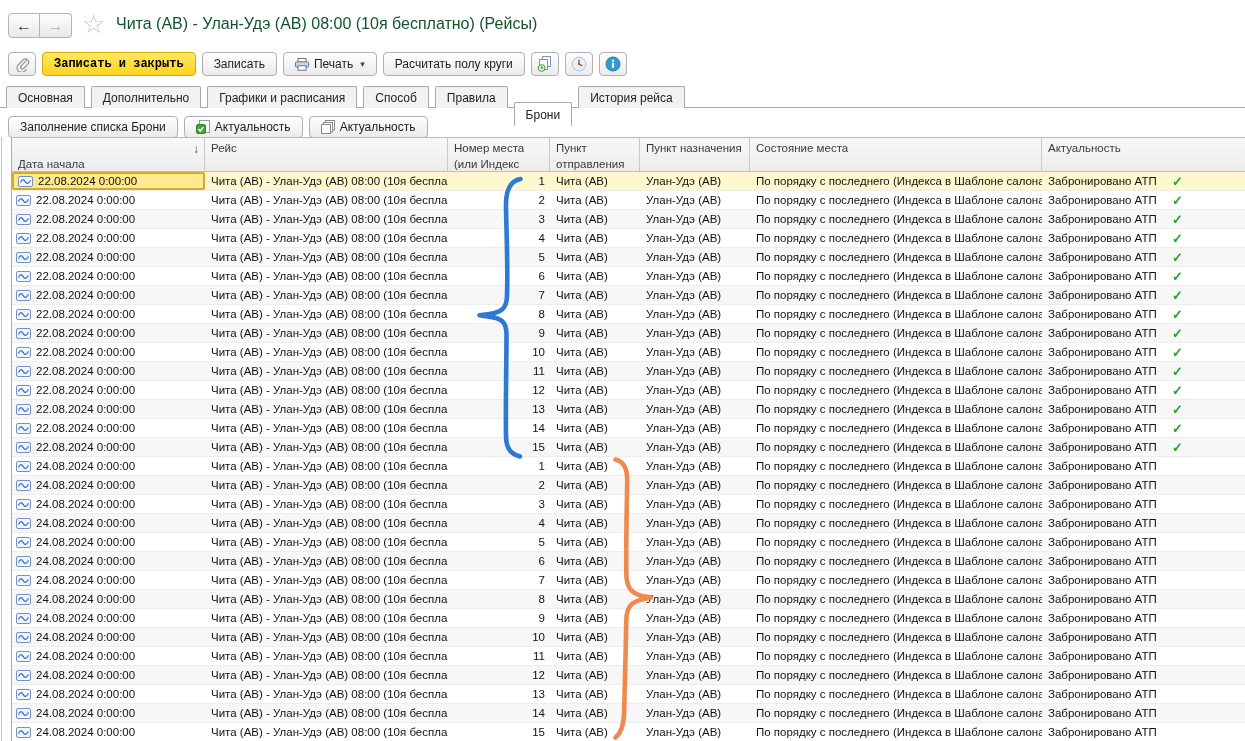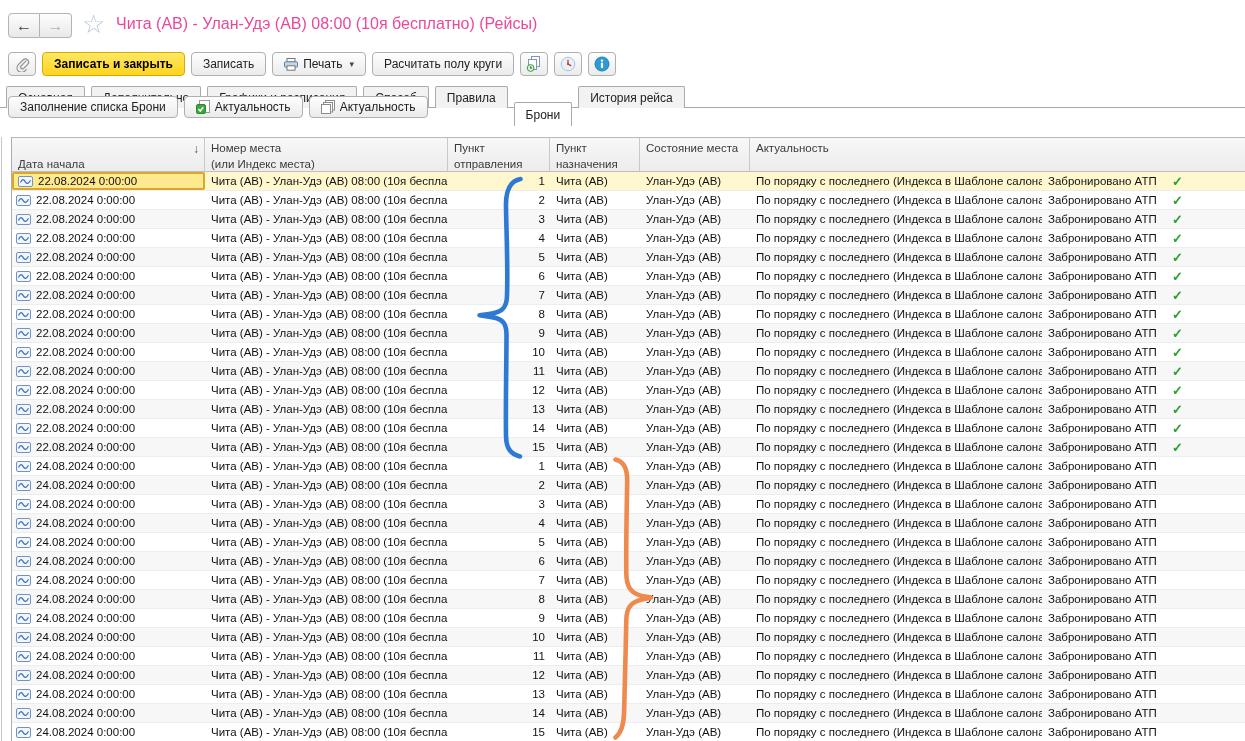--- a/index.html
+++ b/index.html
@@ -14,49 +14,49 @@
   
   .navgroup { position:absolute; left:8px; top:13px; display:flex; }
   .navbtn {
     width:32px; height:25px; display:flex; align-items:center; justify-content:center;
     background:linear-gradient(#fdfdfd,#e9e9e9); border:1px solid #b4b4b4;
     font-size:16px; color:#3a3a3a; cursor:pointer;
   }
   .navbtn.back { border-radius:4px 0 0 4px; }
   .navbtn.fwd  { border-radius:0 4px 4px 0; border-left:none; color:#b3b3b3; }
   .star { position:absolute; left:82px; top:9px; font-size:26px; color:#bcc8d4; }
-  .title { position:absolute; left:116px; top:15px; font-size:16px; color:#ec4899; white-space:nowrap; }
+  .title { position:absolute; left:116px; top:15px; font-size:16px; color:#14532d; white-space:nowrap; }
 
   
   .toolbar { position:absolute; left:8px; top:52px; display:flex; gap:6px; align-items:center; }
   .btn {
     display:inline-flex; align-items:center; gap:5px; height:24px; padding:0 11px;
     background:linear-gradient(#fefefe,#ebebeb); border:1px solid #b0b0b0; border-radius:4px;
     font-size:12px; color:#222; white-space:nowrap; cursor:pointer;
   }
   .btn.primary {
-    background:linear-gradient(#ffe763,#ffd41f); border-color:#d2ad00; font-weight:700; color:#000;
+    background:linear-gradient(#ffe763,#ffd41f); border-color:#d2ad00; font-weight:700; color:#000;font-family:Liberation Mono, monospace;
   }
   .btn.icononly { width:28px; padding:0; justify-content:center; }
   .caret { font-size:9px; color:#444; margin-left:2px; }
 
   
   .tabbar {
     position:absolute; left:0; right:0; top:85px; height:23px;
     border-bottom:1px solid #a9a9a9; display:flex; gap:6px; padding-left:6px;
   }
   .tab {
     height:22px; margin-top:1px; padding:0 11px; display:flex; align-items:center;
     font-size:12px; color:#222; background:#f2f2f2;
     border:1px solid #a9a9a9; border-bottom:none; border-radius:2px 2px 0 0; cursor:pointer;
   }
   .tab.active { background:#fff; height:24px; margin-top:17px; margin-bottom:-1px; z-index:2; }
 
   
-  .subtoolbar { position:absolute; left:8px; top:96px; display:flex; gap:6px; }
+  .subtoolbar { position:absolute; left:8px; top:116px; display:flex; gap:6px; }
   .subtoolbar .btn { height:22px; }
 
   
   .gutter {
     position:absolute; left:1px; top:137px; bottom:0; width:11px; background:#fff;
     border-left:1px solid #c6c6c6; border-right:1px solid #adadad;
   }
 
   
   .grid { position:absolute; left:12px; top:137px; right:0; bottom:0; overflow:hidden; }
@@ -176,20 +176,21 @@
 </div>
 
 <div class="gutter"></div>
 <div class="grid">
   <div class="thead">
     <div class="th">
       <span>Дата начала
 действия</span>
       <span class="sort">↓</span>
     </div>
+    <div class="th">Рейс</div>
     <div class="th">Номер места
 (или Индекс места)</div>
     <div class="th">Пункт
 отправления</div>
     <div class="th">Пункт назначения</div>
     <div class="th">Состояние места</div>
     <div class="th">Актуальность</div>
   </div>
   <div id="tbody">
       <div class="tr stripe selected">

